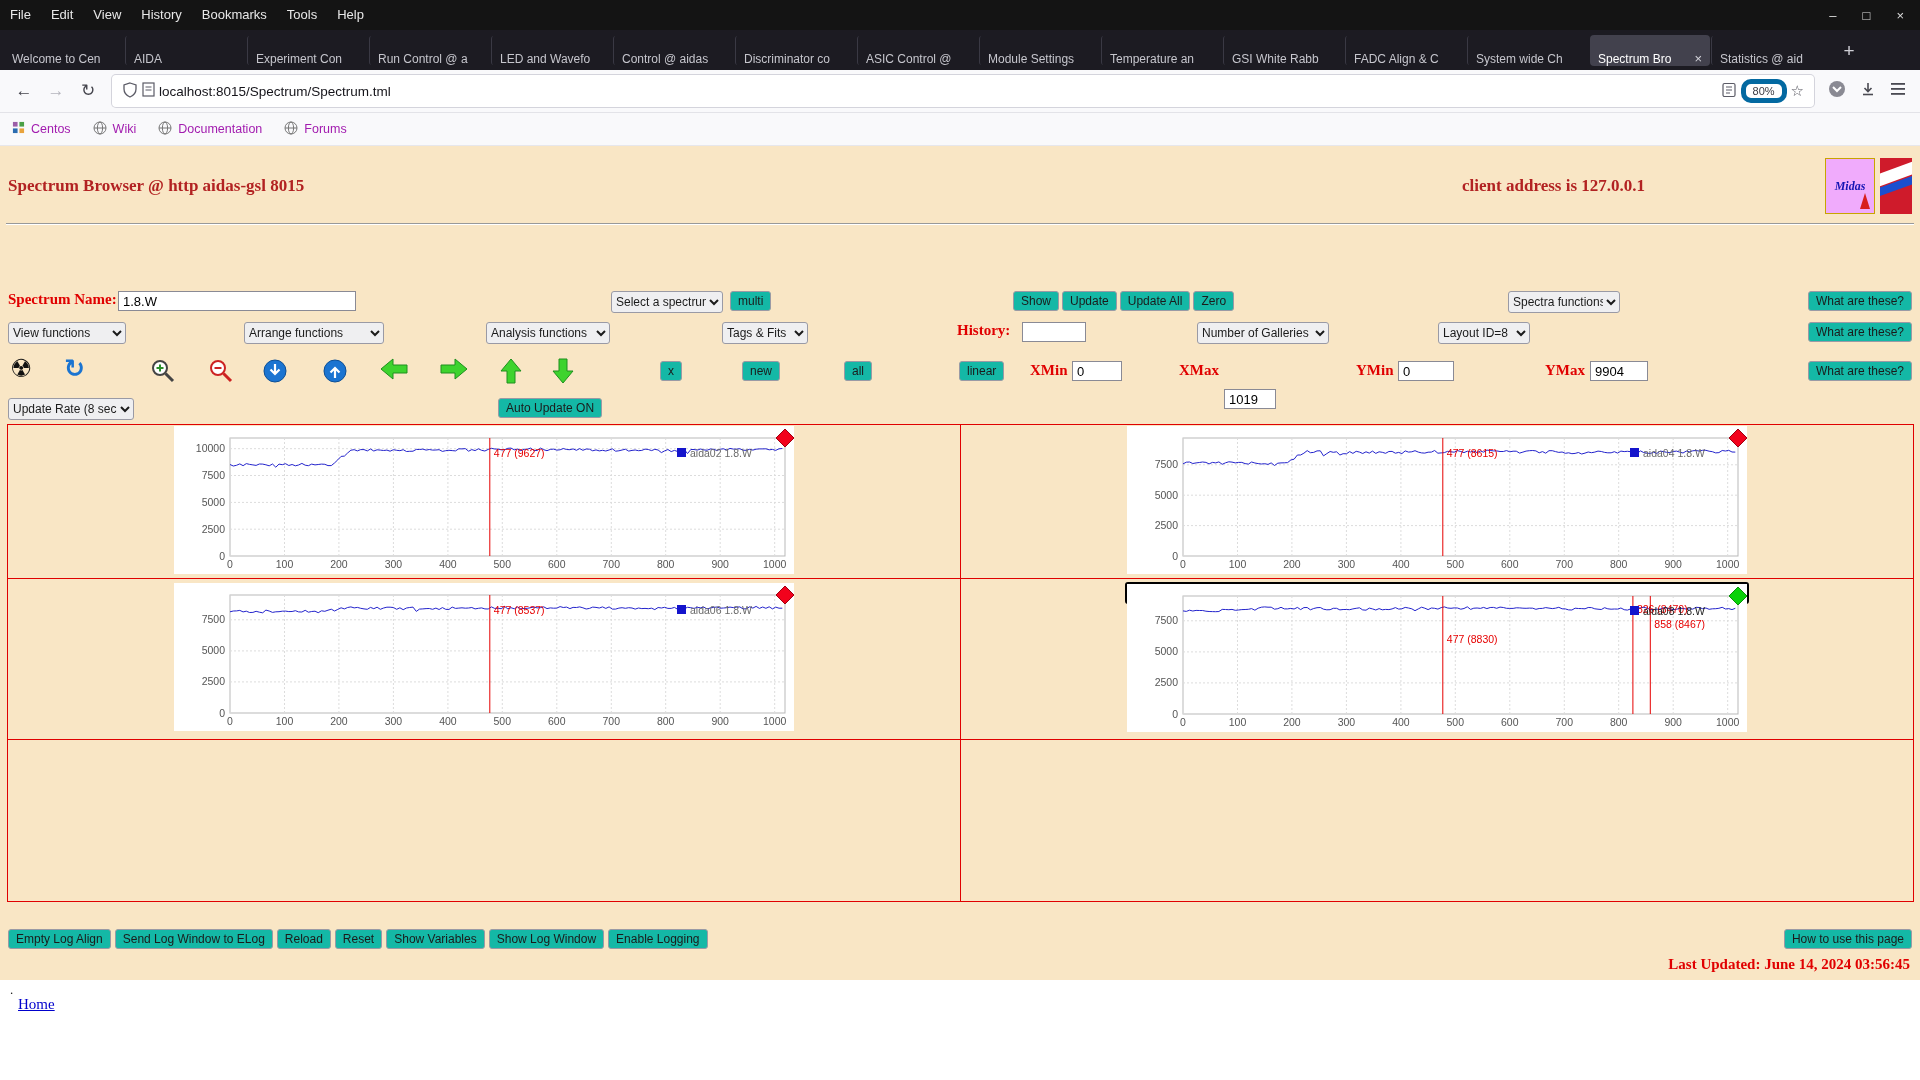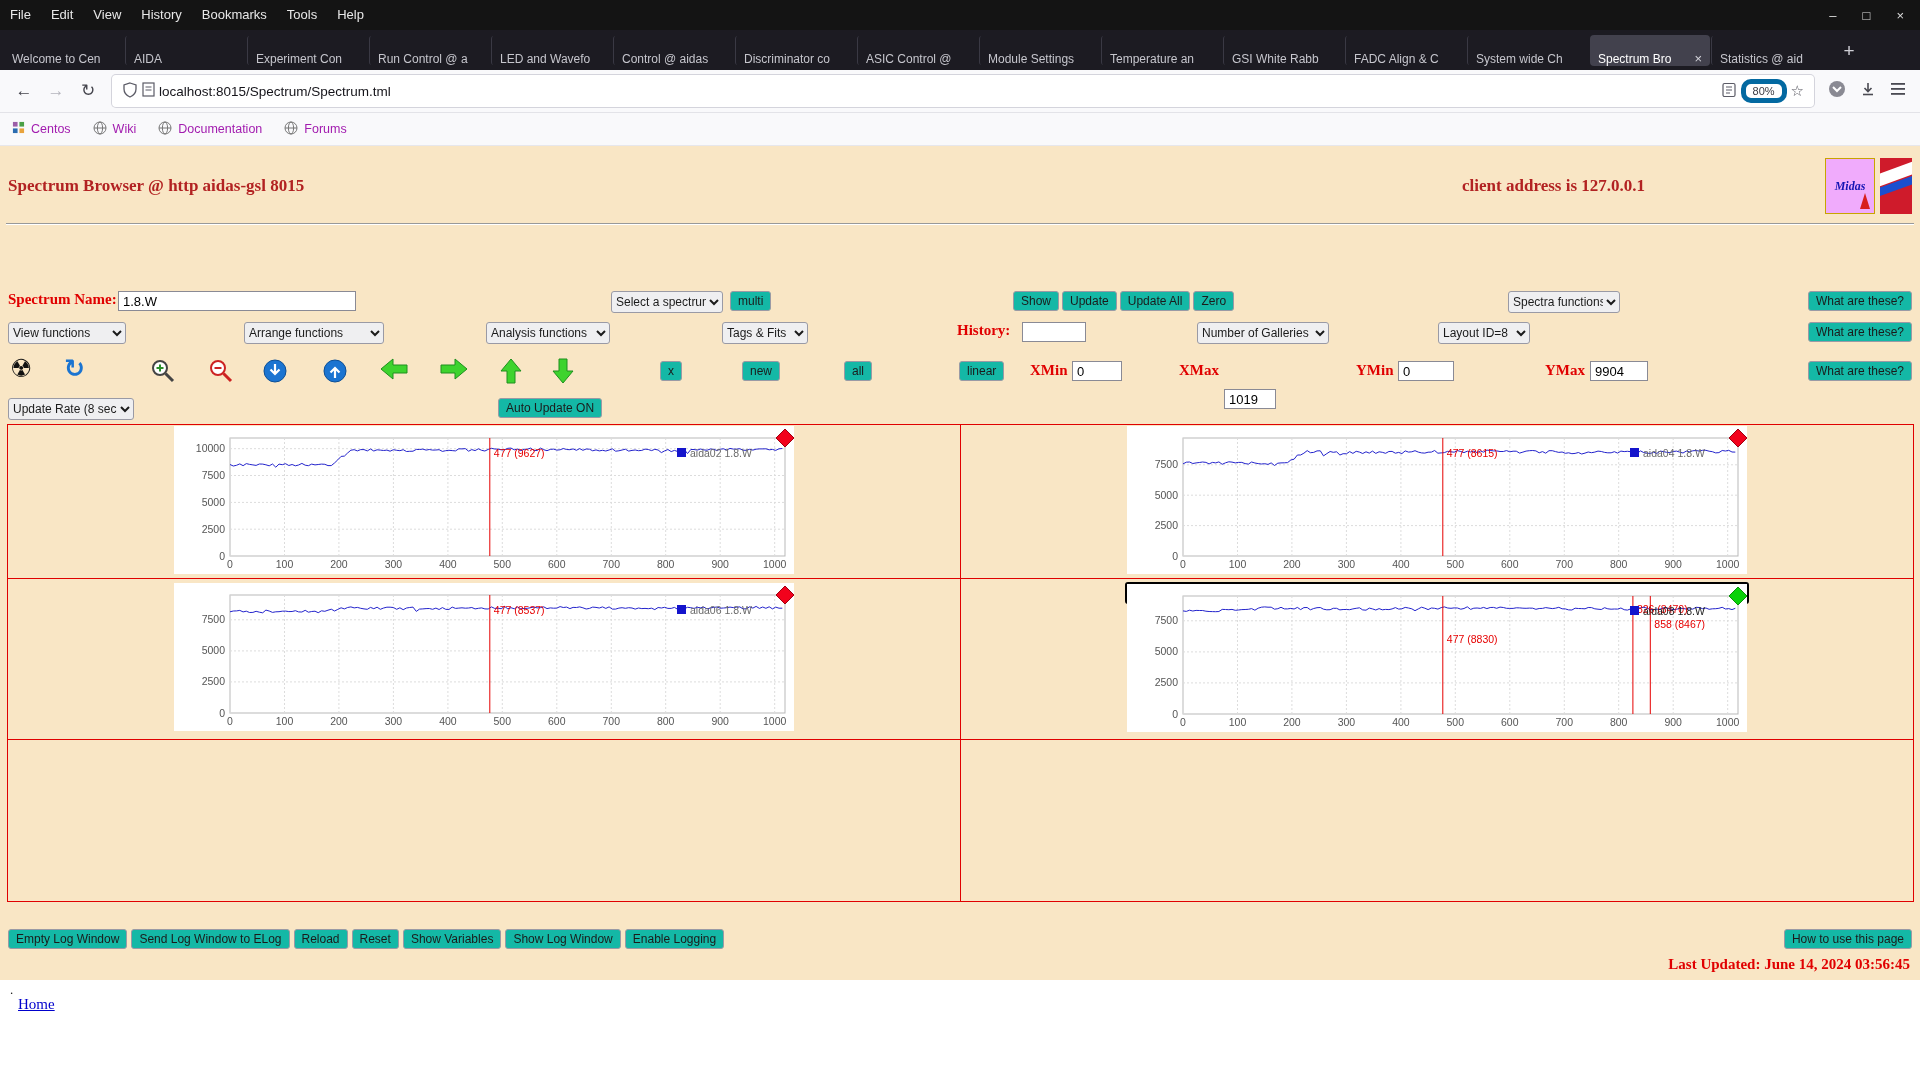--- a/index.html
+++ b/index.html
@@ -545,21 +545,21 @@
                 </svg></div></td>
       </tr>
       <tr>
         <td style="height:162px;"></td>
         <td style="height:162px;"></td>
       </tr>
     </tbody>
       </table>
 
     <div class="footer-btns">
-      <button class="btn">Empty Log Window</button>
+      <button class="btn">Empty Log Align</button>
       <button class="btn">Send Log Window to ELog</button>
       <button class="btn">Reload</button>
       <button class="btn">Reset</button>
       <button class="btn">Show Variables</button>
       <button class="btn">Show Log Window</button>
       <button class="btn">Enable Logging</button>
     </div>
     <button class="btn howto">How to use this page</button>
     <div class="red-label lastupd">Last Updated: June 14, 2024 03:56:45</div>
   </div>

